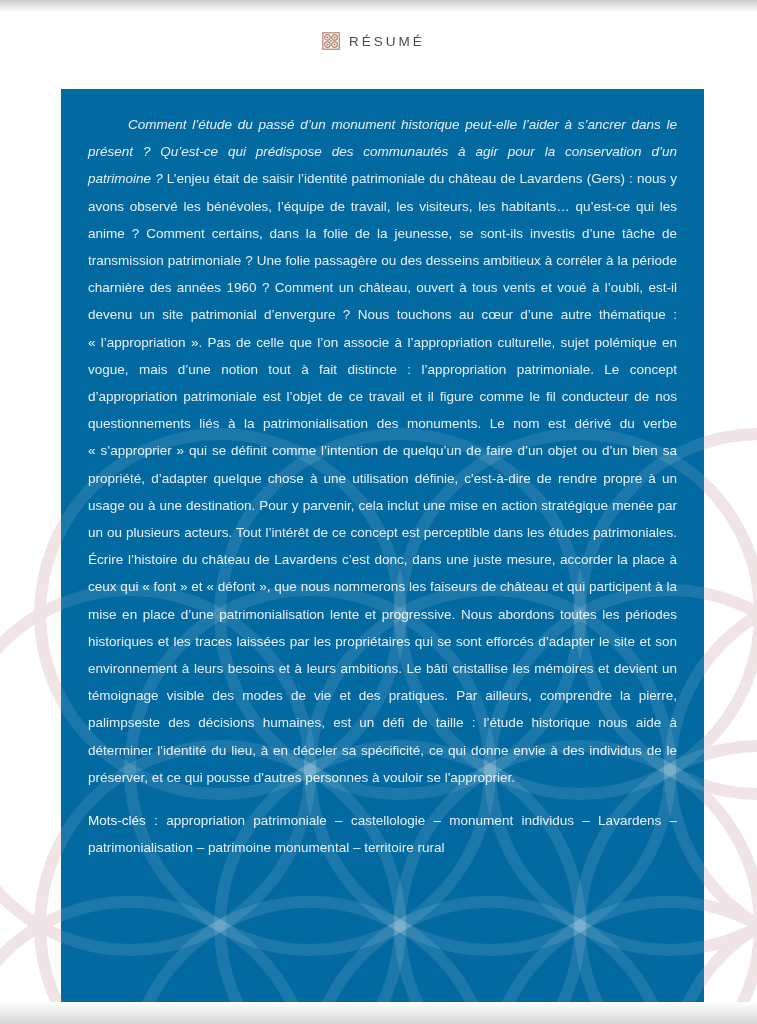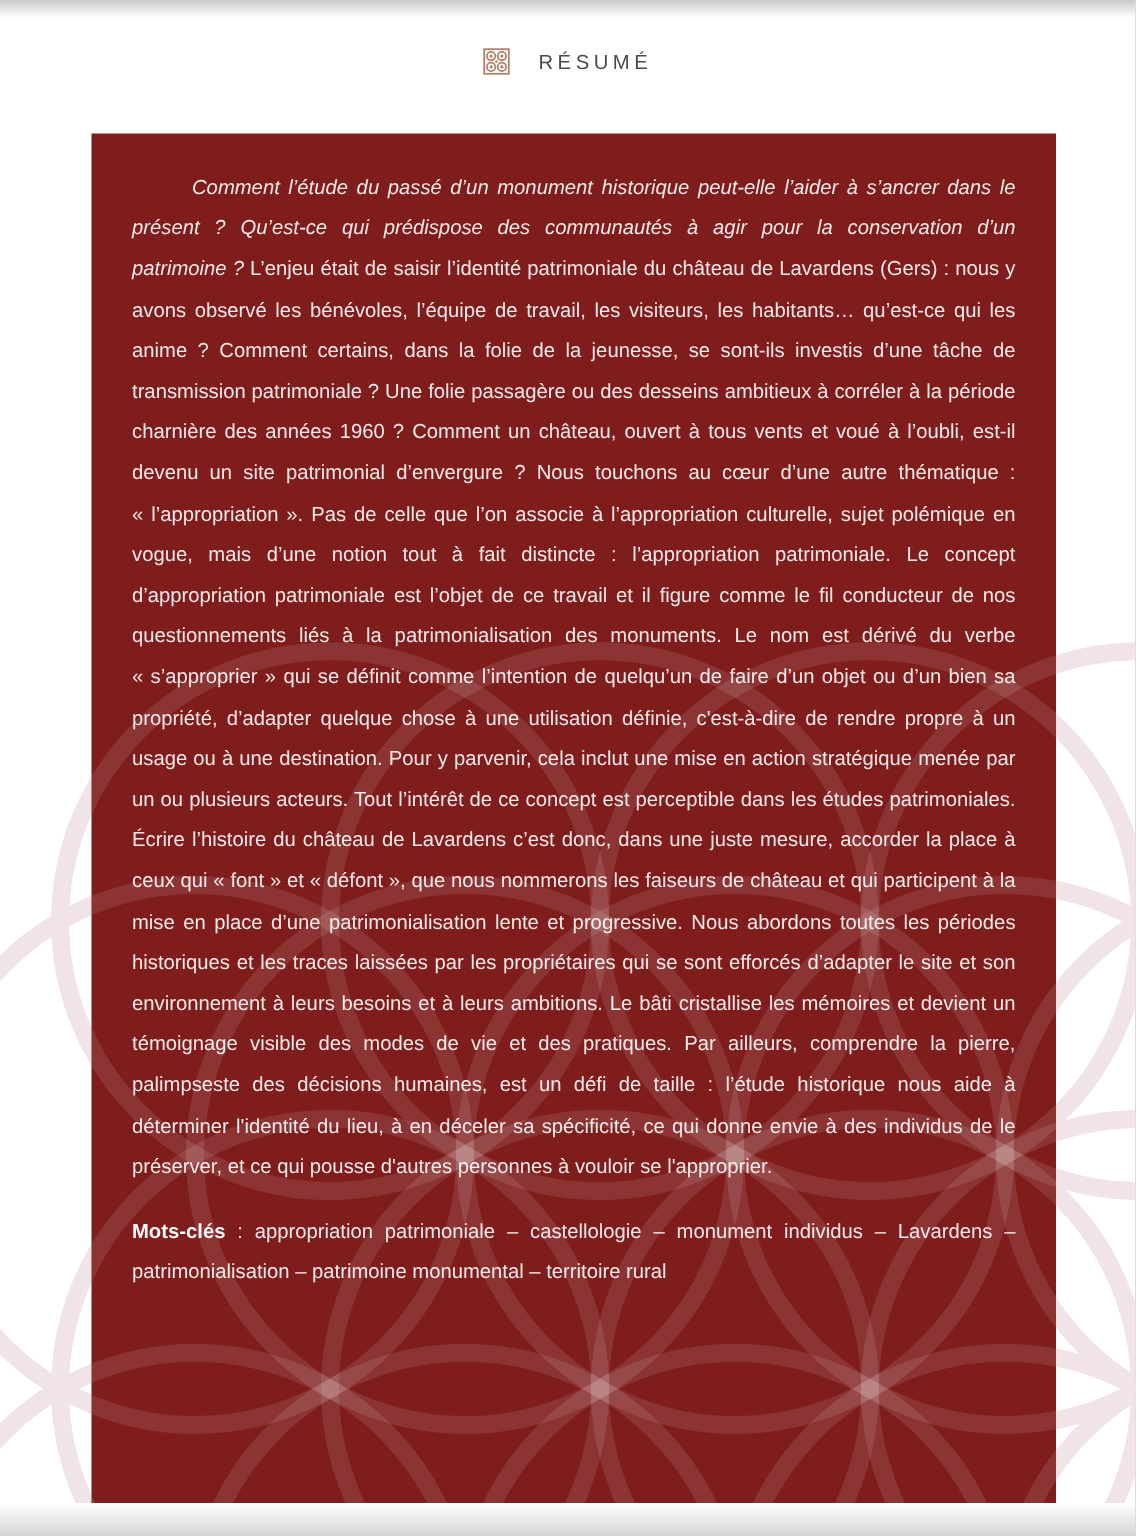--- a/index.html
+++ b/index.html
@@ -15,40 +15,40 @@
     background:linear-gradient(#c9c9c9,#ffffff);
     z-index:3;
   }
   .bottom-shadow{
     position:absolute;left:0;right:0;top:1002px;height:22px;
     background:linear-gradient(#ffffff,#d5d5d5);
     z-index:2;
   }
   .resume-header{
     position:absolute;top:32px;left:322px;
-    display:flex;align-items:center;gap:19px;
+    display:flex;align-items:center;gap:9px;
     z-index:3;
   }
   .resume-header h1{
     margin:0;
     font-size:13.5px;
     font-weight:400;
     letter-spacing:3px;
     color:#4d4b4a;
   }
   .ornament{display:block;}
   .wm-outer{
     position:absolute;top:0;left:0;
     z-index:0;
   }
   .wm-outer circle{fill:none;stroke:#f0e4e6;stroke-width:12;}
   .abstract-panel{
     position:absolute;left:61px;top:89px;
     width:643px;height:913px;
-    background:#7f1d1d;
+    background:#0369a1;
     overflow:hidden;
     z-index:1;
   }
   .wm-inner{
     position:absolute;top:0;left:0;
   }
   .wm-inner circle{fill:none;stroke:rgba(255,255,255,0.10);stroke-width:12;}
   .abstract-text{
     position:relative;z-index:1;
     margin:22px 27px 0 27px;
@@ -60,21 +60,21 @@
   }
   .abstract-text em{font-style:italic;}
   .keywords{
     position:relative;z-index:1;
     margin:16px 27px 0 27px;
     font-size:13.5px;
     line-height:27.2px;
     color:rgba(255,255,255,0.90);
     text-align:justify;
   }
-  .keywords strong{font-weight:700;color:rgba(255,255,255,0.97);}
+  .keywords strong{font-weight:400;color:rgba(255,255,255,0.97);}
 </style>
 </head>
 <body>
 
 <div class="page">
 
   <div class="top-shadow"></div>
 
   <header class="resume-header">
     <span>

